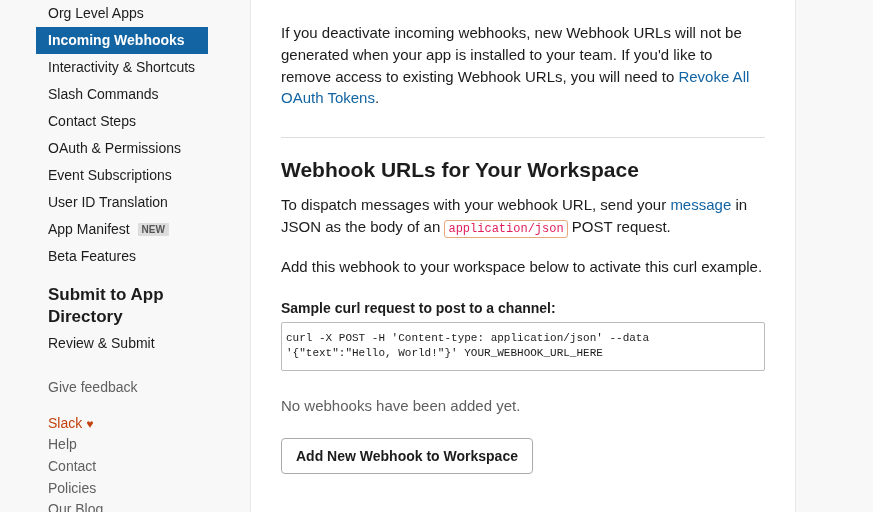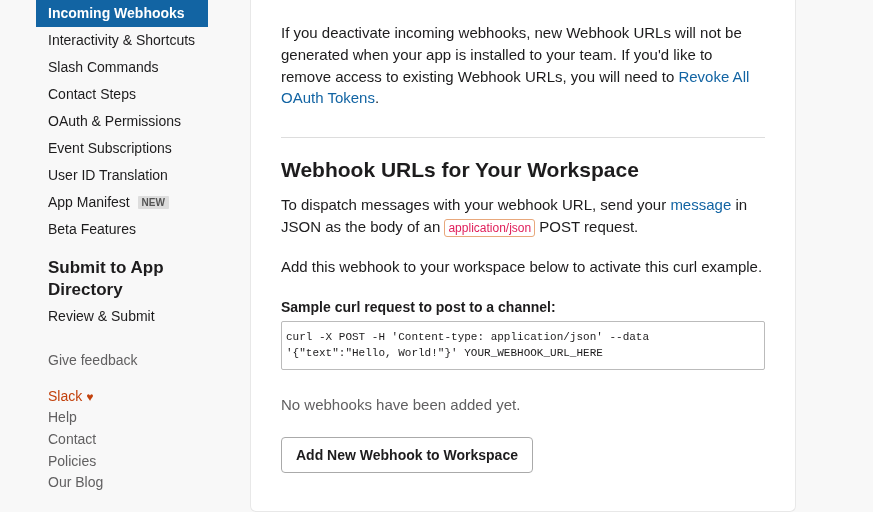--- a/index.html
+++ b/index.html
@@ -70,21 +70,21 @@
       border-top: none;
       border-radius: 0 0 6px 6px;
       padding: 0 30px 30px 30px;
     }
     .deactivate-text { font-size: 15px; color: #1d1c1d; line-height: 1.45; margin-top: 22px; }
     .link { color: #1264a3; cursor: pointer; }
     .divider { border: none; border-top: 1px solid #ddd; margin: 28px 0 20px 0; }
     .section-title { font-size: 21px; font-weight: 900; margin-bottom: 12px; }
     .body-text { font-size: 15px; line-height: 1.45; margin-bottom: 8px; }
     .code-inline {
-      font-family: Liberation Sans, sans-serif;
+      font-family: Liberation Mono, monospace;
       font-size: 12px;
       background: #fff;
       border: 1px solid #e8a87c;
       color: #e01e5a;
       padding: 1px 3px;
       border-radius: 3px;
     }
     .sample-label { font-size: 14px; font-weight: 700; margin-top: 22px; margin-bottom: 6px; }
     .code-block {
       font-family: Monaco, Menlo, Consolas, "Courier New", monospace;
@@ -121,20 +121,21 @@
       color: #1d1c1d;
     }
     .heart { font-size: 12px; }
   </style>
 </head>
 <body>
 
 <div class="layout">
   <aside class="sidebar">
     <ul class="nav-list">
+      <li class="nav-item"><span>Org Level Apps</span></li>
       <li class="nav-item active"><span>Incoming Webhooks</span></li>
       <li class="nav-item"><span>Interactivity &amp; Shortcuts</span></li>
       <li class="nav-item"><span>Slash Commands</span></li>
       <li class="nav-item"><span>Contact Steps</span></li>
       <li class="nav-item"><span>OAuth &amp; Permissions</span></li>
       <li class="nav-item"><span>Event Subscriptions</span></li>
       <li class="nav-item"><span>User ID Translation</span></li>
       <li class="nav-item">
         <span>App Manifest</span>
         <span class="nav-badge">NEW</span>

